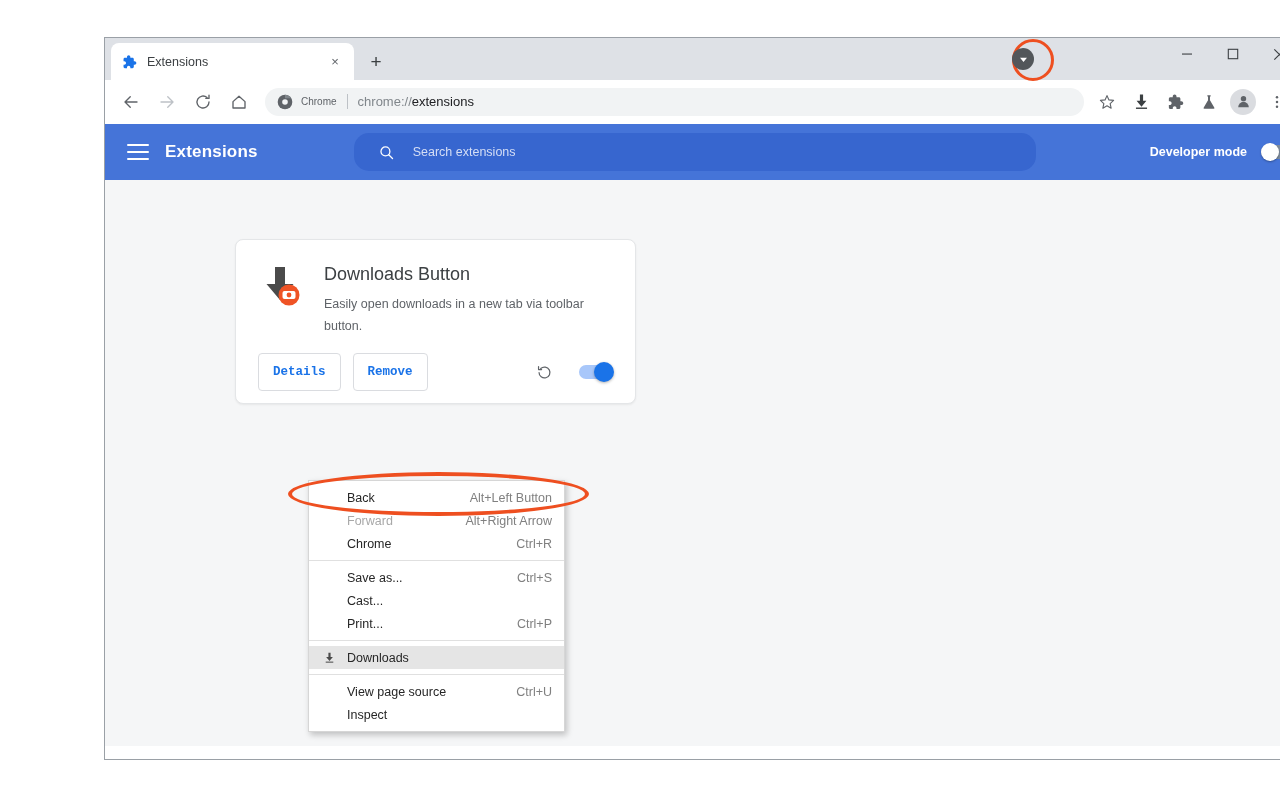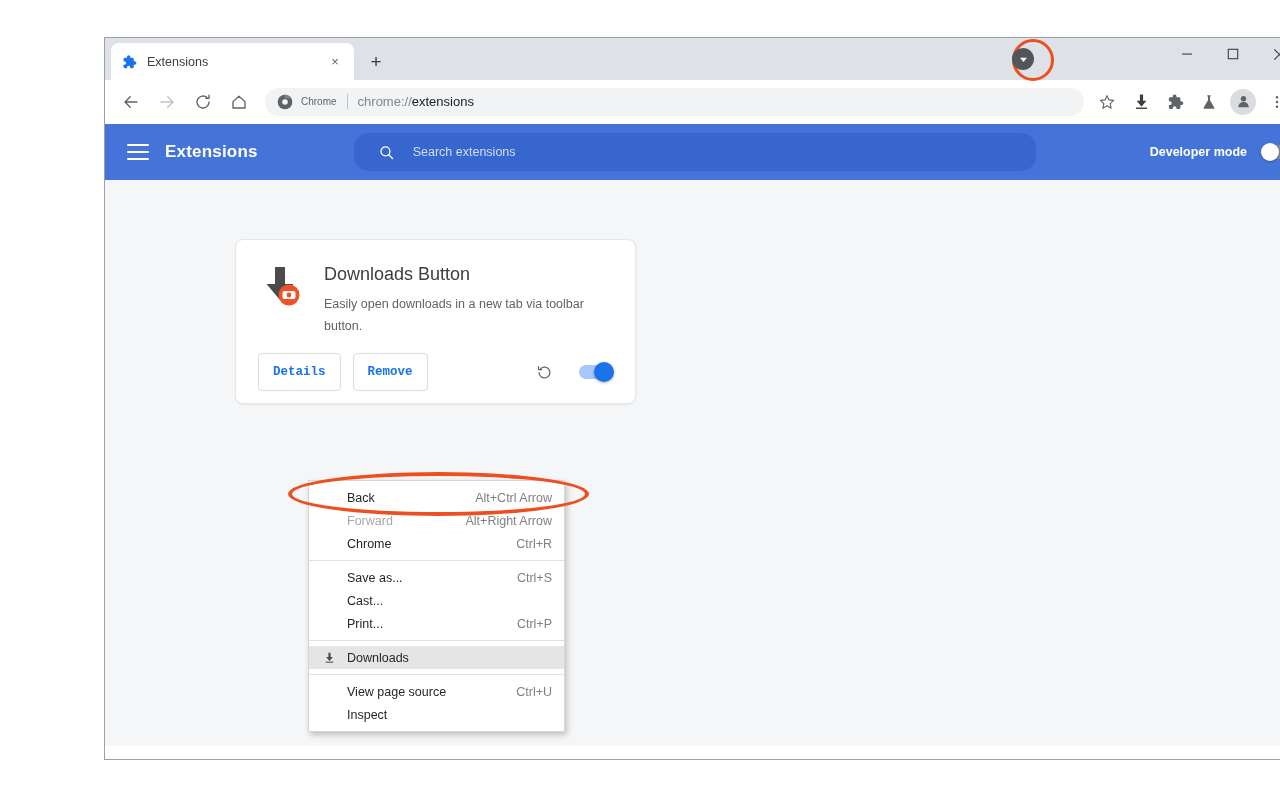--- a/index.html
+++ b/index.html
@@ -552,21 +552,21 @@
           <div id="card-enable-toggle"></div>
         </div>
       </div>
     </div>
 
     <div id="context-menu">
 
       <div class="menu-item">
         <span class="menu-item-icon empty"></span>
         <span class="menu-item-label">Back</span>
-        <span class="menu-item-shortcut">Alt+Ctrl Arrow</span>
+        <span class="menu-item-shortcut">Alt+Left Button</span>
       </div>
 
       <div class="menu-item disabled">
         <span class="menu-item-icon empty"></span>
         <span class="menu-item-label">Forward</span>
         <span class="menu-item-shortcut">Alt+Right Arrow</span>
       </div>
 
       <div class="menu-item">
         <span class="menu-item-icon empty"></span>

